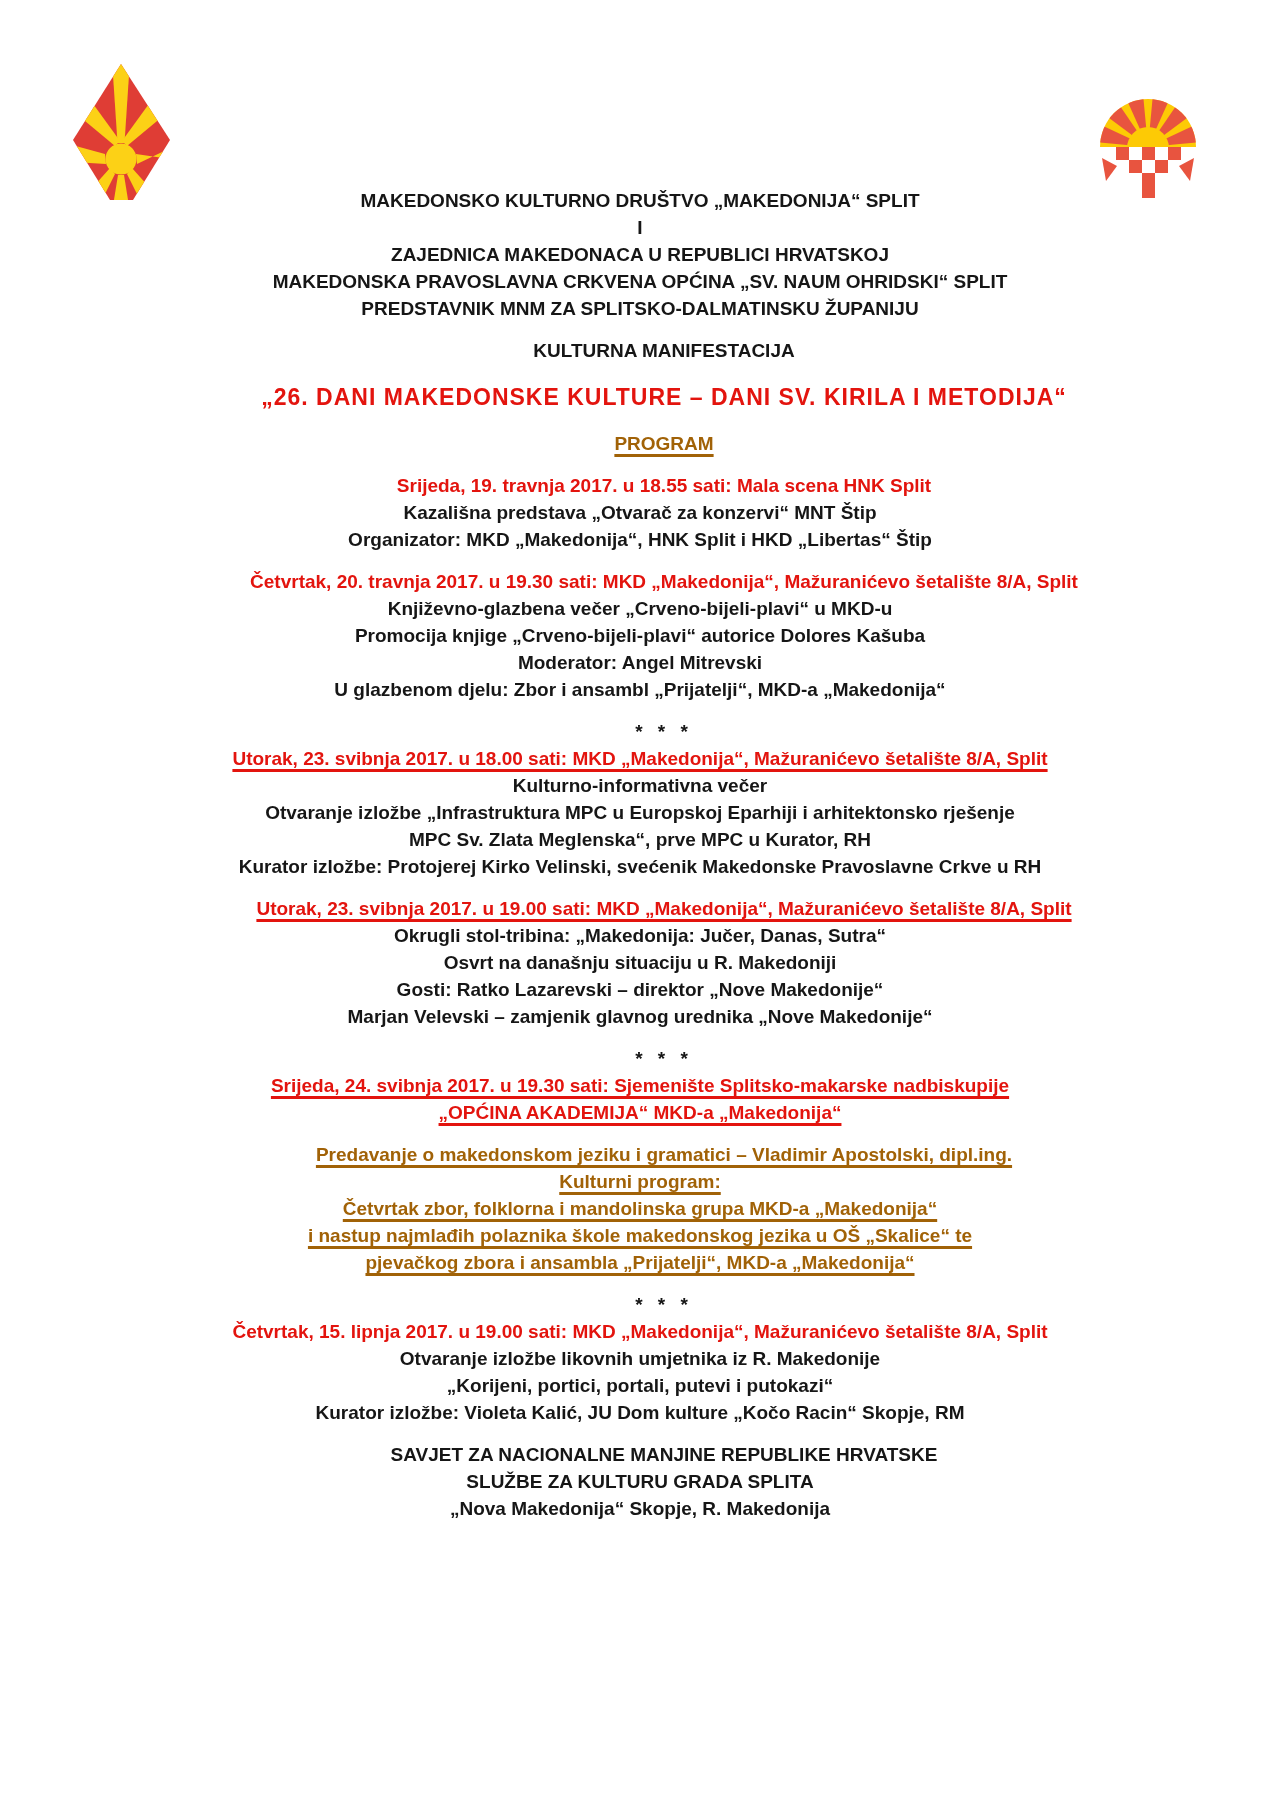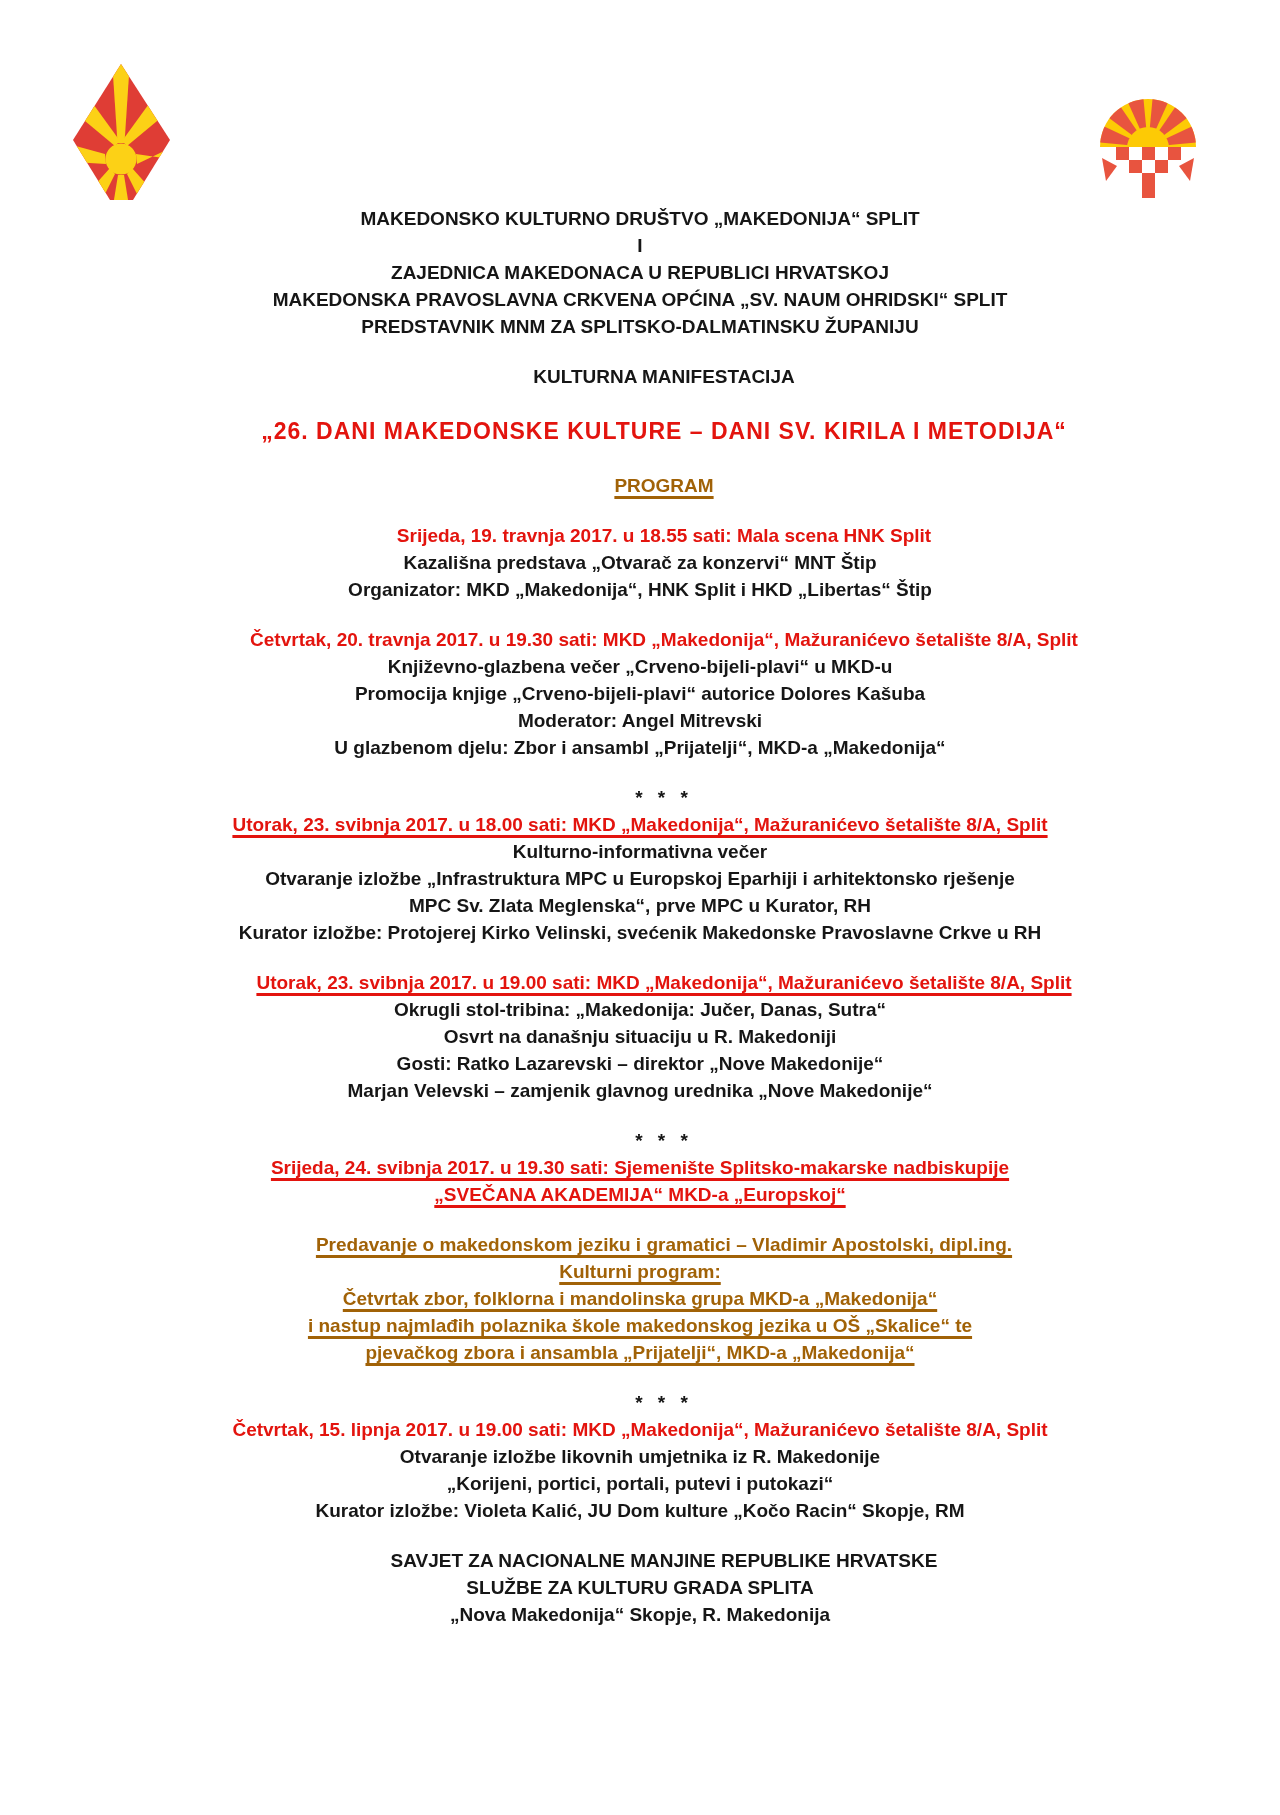--- a/index.html
+++ b/index.html
@@ -10,31 +10,31 @@
     margin:0 auto;
     font-family:"Liberation Sans",sans-serif;
     font-weight:bold;
     overflow:hidden;
   }
   .logo{position:absolute;}
   .logo-left{left:73px;top:64px;}
   .logo-right{left:1098px;top:90px;}
   .content{
     position:absolute;
-    left:0;right:0;top:205px;
+    left:0;right:0;top:187px;
     text-align:center;
   }
   .ln{
     margin:0;
     font-size:19px;
     line-height:27px;
     color:#a16207;
     white-space:nowrap;
   }
-  .ln.gap{margin-top:23px;padding-left:48px;}
+  .ln.gap{margin-top:15px;padding-left:48px;}
   .org,.type,.black,.sponsor{color:#161616;}
   .red,.red-u{color:var(--accent-red,#e3140e);}
   .title{
     color:var(--accent-red,#e3140e);
     font-size:23px;
     line-height:36px;
     letter-spacing:1px;
     margin-bottom:10px;
   }
   .heading,.black-u,.red-u{
@@ -132,21 +132,21 @@
       <p class="ln black">Otvaranje izložbe „Infrastruktura MPC u Europskoj Eparhiji i arhitektonsko rješenje</p>
       <p class="ln black">MPC Sv. Zlata Meglenska“, prve MPC u Kurator, RH</p>
       <p class="ln black">Kurator izložbe: Protojerej Kirko Velinski, svećenik Makedonske Pravoslavne Crkve u RH</p>
       <p class="ln red-u gap">Utorak, 23. svibnja 2017. u 19.00 sati: MKD „Makedonija“, Mažuranićevo šetalište 8/A, Split</p>
       <p class="ln black">Okrugli stol-tribina: „Makedonija: Jučer, Danas, Sutra“</p>
       <p class="ln black">Osvrt na današnju situaciju u R. Makedoniji</p>
       <p class="ln black">Gosti: Ratko Lazarevski – direktor „Nove Makedonije“</p>
       <p class="ln black">Marjan Velevski – zamjenik glavnog urednika „Nove Makedonije“</p>
       <p class="ln sep gap">* * *</p>
       <p class="ln red-u">Srijeda, 24. svibnja 2017. u 19.30 sati: Sjemenište Splitsko-makarske nadbiskupije</p>
-      <p class="ln red-u">„SVEČANA AKADEMIJA“ MKD-a „Europskoj“</p>
+      <p class="ln red-u">„OPĆINA AKADEMIJA“ MKD-a „Makedonija“</p>
       <p class="ln black-u gap">Predavanje o makedonskom jeziku i gramatici – Vladimir Apostolski, dipl.ing.</p>
       <p class="ln black-u">Kulturni program:</p>
       <p class="ln black-u">Četvrtak zbor, folklorna i mandolinska grupa MKD-a „Makedonija“</p>
       <p class="ln black-u">i nastup najmlađih polaznika škole makedonskog jezika u OŠ „Skalice“ te</p>
       <p class="ln black-u">pjevačkog zbora i ansambla „Prijatelji“, MKD-a „Makedonija“</p>
       <p class="ln sep gap">* * *</p>
       <p class="ln red">Četvrtak, 15. lipnja 2017. u 19.00 sati: MKD „Makedonija“, Mažuranićevo šetalište 8/A, Split</p>
       <p class="ln black">Otvaranje izložbe likovnih umjetnika iz R. Makedonije</p>
       <p class="ln black">„Korijeni, portici, portali, putevi i putokazi“</p>
       <p class="ln black">Kurator izložbe: Violeta Kalić, JU Dom kulture „Kočo Racin“ Skopje, RM</p>

